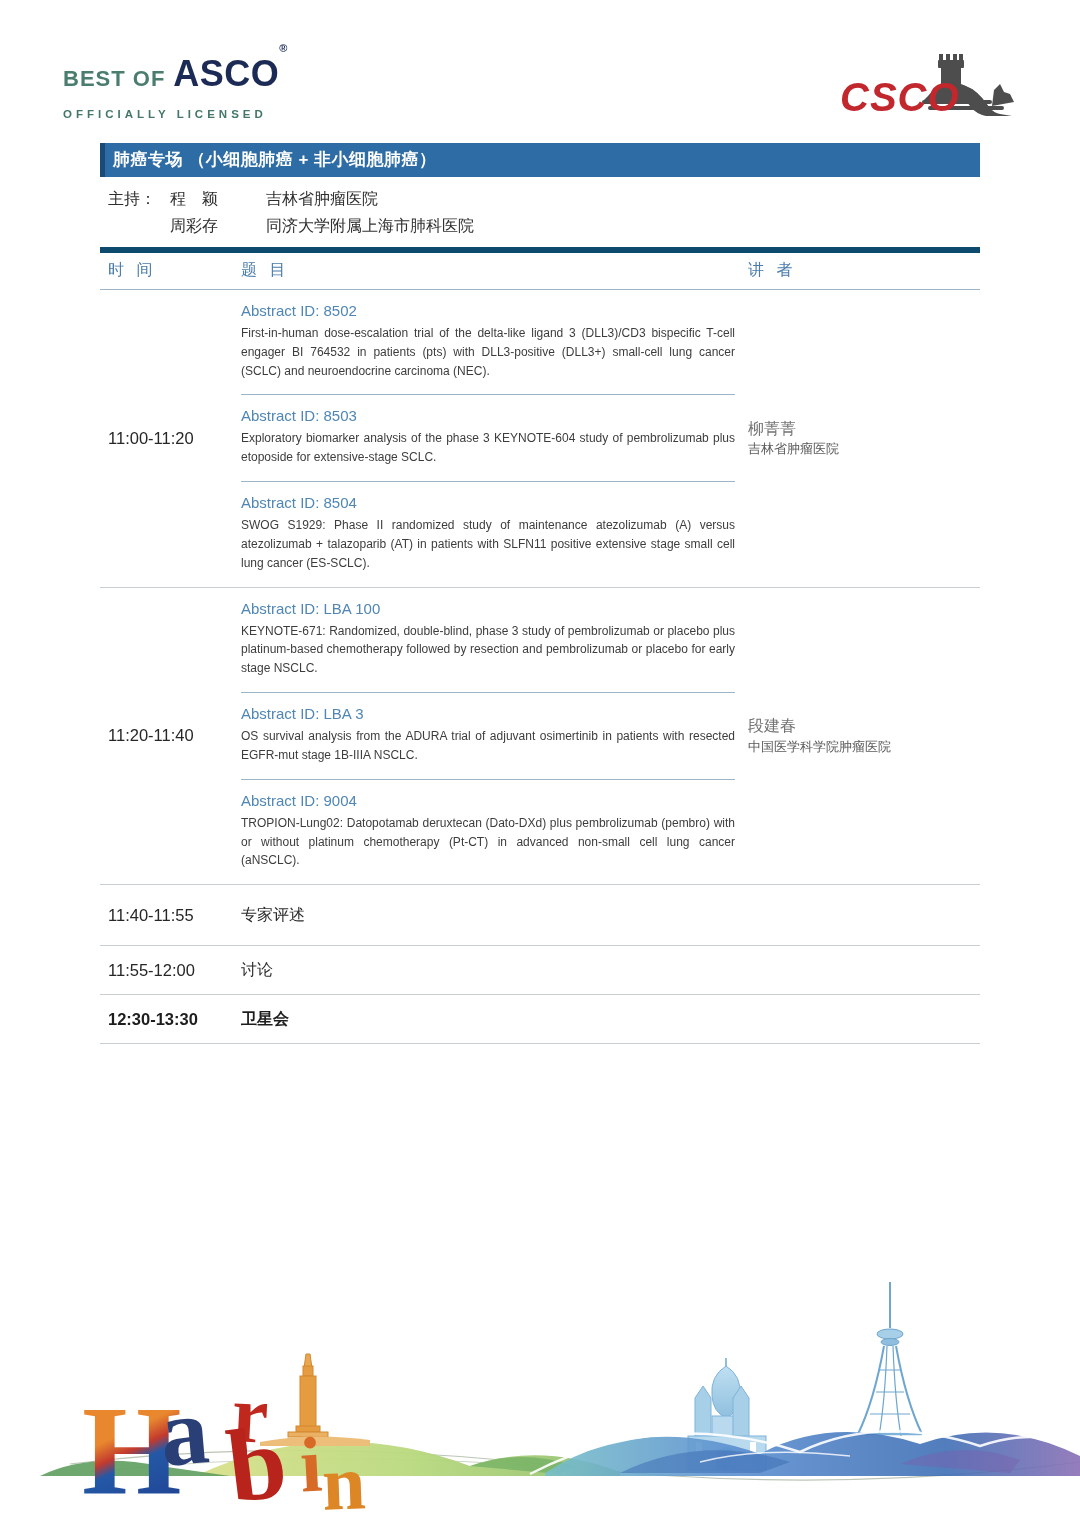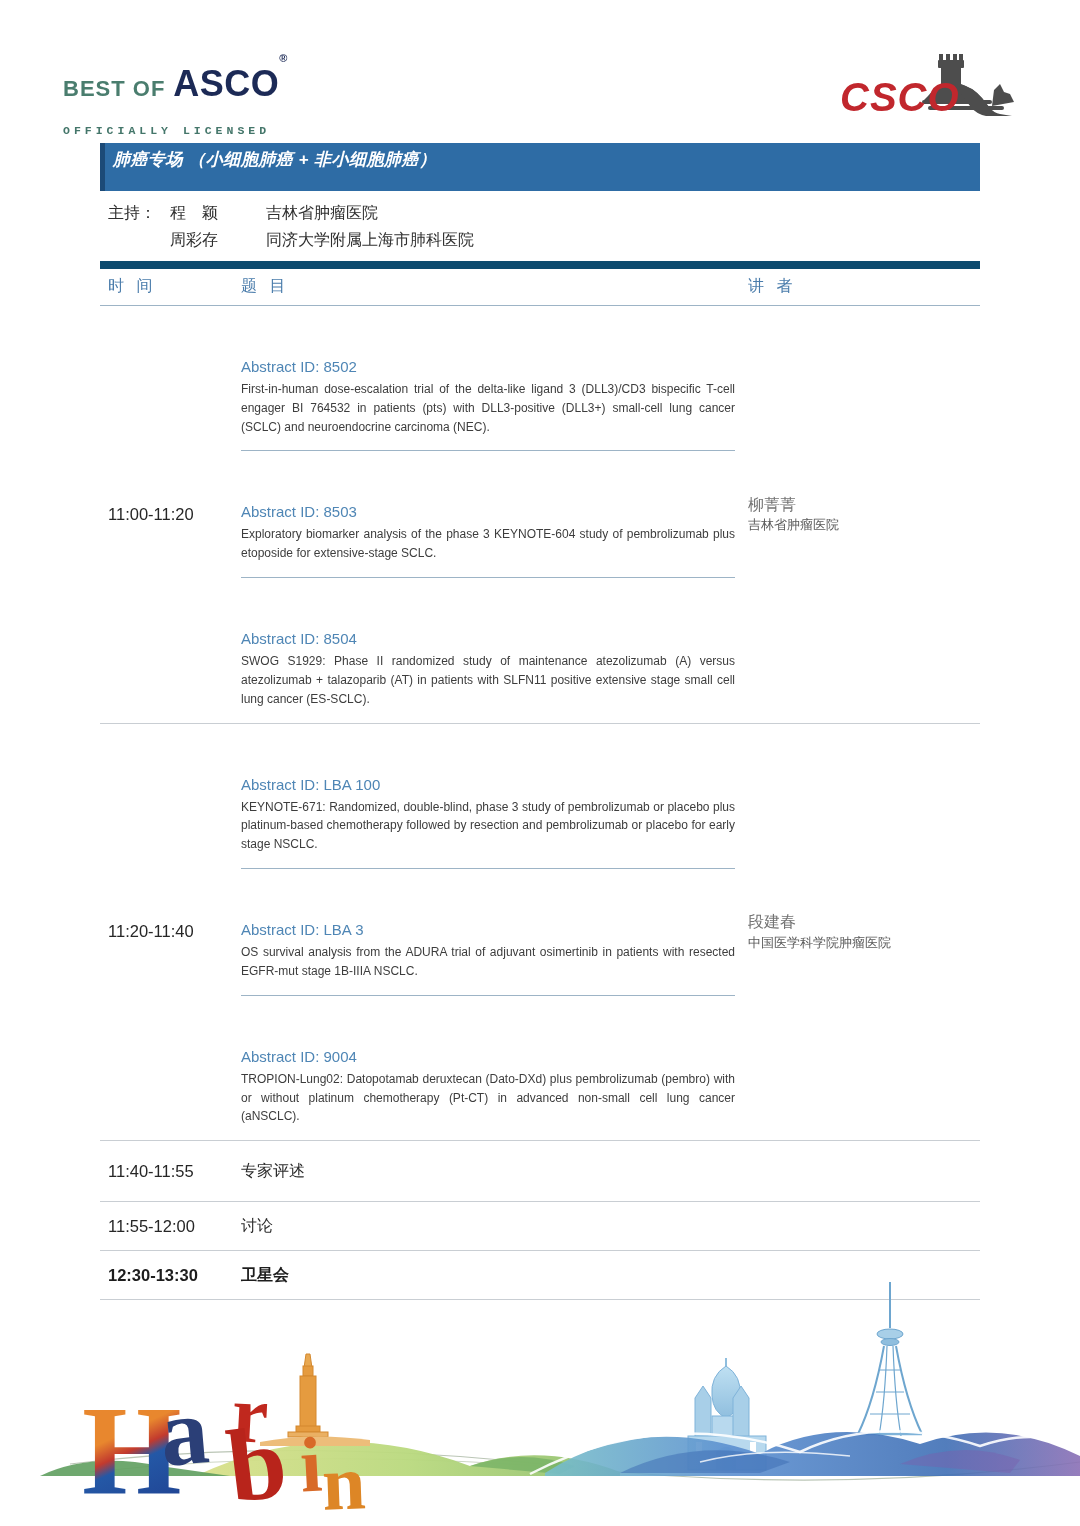--- a/index.html
+++ b/index.html
@@ -4,71 +4,71 @@
 <style>
   html,body { margin:0; padding:0; background:#ffffff; }
   .page {
     position:relative; width:1080px; height:1526px; margin:0 auto;
     background:#ffffff; overflow:hidden;
     font-family:"Liberation Sans","DejaVu Sans",sans-serif;
     -webkit-font-smoothing:antialiased;
   }
 
   
-  .logo-asco { position:absolute; left:63px; top:68px; }
+  .logo-asco { position:absolute; left:63px; top:58px; }
   .asco-line1 { display:flex; align-items:baseline; }
   .best-of { font-size:22px; font-weight:bold; letter-spacing:1px; color:#4a7d6e; margin-right:8px; }
   .asco-word { font-size:36px; font-weight:bold; letter-spacing:0.5px; color:#1c2a56; line-height:0.9; }
   .asco-reg { font-size:11px; color:#1c2a56; vertical-align:top; position:relative; top:-14px; }
-  .licensed { font-size:11.5px; font-weight:bold; letter-spacing:4px; color:#44766a; margin-top:22px;font-family:Liberation Mono, monospace; }
+  .licensed { font-size:11.5px; font-weight:bold; letter-spacing:4px; color:#44766a; margin-top:16px; }
 
   .logo-csco { position:absolute; right:70px; top:50px; width:170px; height:80px; }
   .csco-word {
     position:absolute; left:0; bottom:10px;
     font-size:40px; font-weight:900; font-style:italic; letter-spacing:1px;
     color:#c1272d; font-family:"Liberation Sans",sans-serif;
   }
   .great-wall { position:absolute; right:-8px; top:0; }
 
   
   .content { position:absolute; left:100px; top:143px; width:880px; }
 
   .session-bar {
     background:#2e6ca5; border-left:5px solid #1c4a77;
     color:#ffffff; font-size:17px; font-weight:bold;
-    padding:5px 10px 20px 8px; letter-spacing:0.5px;font-style:italic;
+    padding:5px 10px 6px 8px; letter-spacing:0.5px;
   }
 
   .chairs { padding:8px 0 2px 8px; font-size:16px; color:#2f2f2f; }
   .chair-row { display:flex; line-height:27px; }
   .chair-label { width:62px; font-weight:normal; }
   .chair-name { width:96px; }
   .chair-aff { flex:1; }
 
   
   .thead {
     display:flex; margin-top:6px;
-    border-top:8px solid #0c4a6e; border-bottom:1px solid #9db4c6;
+    border-top:6px solid #0c4a6e; border-bottom:1px solid #9db4c6;
     color:#4a7cab; font-size:16px; padding:7px 0 8px;
   }
   .th-time { width:133px; padding-left:8px; letter-spacing:4px; }
   .th-title { width:494px; letter-spacing:4px; }
   .th-speaker { flex:1; padding-left:13px; letter-spacing:4px; }
 
   .trow { display:flex; border-bottom:1px solid #c9ced3; }
   .col-time {
     width:133px; display:flex; align-items:center;
     font-size:16.5px; color:#262626; padding-left:8px; flex-shrink:0;
   }
   .col-title { width:494px; flex-shrink:0; }
   .col-speaker { flex:1; display:flex; flex-direction:column; justify-content:center; padding-left:13px; }
 
   .item { padding:12px 0 14px; border-bottom:1px solid #9db4c6; }
   .item:last-child { border-bottom:none; }
-  .abs-id { color:#4f86b5; font-size:15px; margin-bottom:5px;margin-top:40px; }
+  .abs-id { color:#4f86b5; font-size:15px; margin-bottom:5px; }
   .abs-text { color:#3d3d3d; font-size:12px; line-height:1.57; text-align:justify; }
 
   .simple-title { display:flex; align-items:center; font-size:16px; color:#2b2b2b; }
   .row-expert { min-height:60px;text-align:right; }
   .row-disc   { min-height:48px; }
   .row-sat    { min-height:48px; }
   .row-sat .col-time, .row-sat .simple-title { font-weight:bold; color:#1d1d1d; }
 
   .spk-name { font-size:16px; color:#737373; line-height:1.35; }
   .spk-aff  { font-size:13px; color:#5a5a5a; line-height:1.5; }

